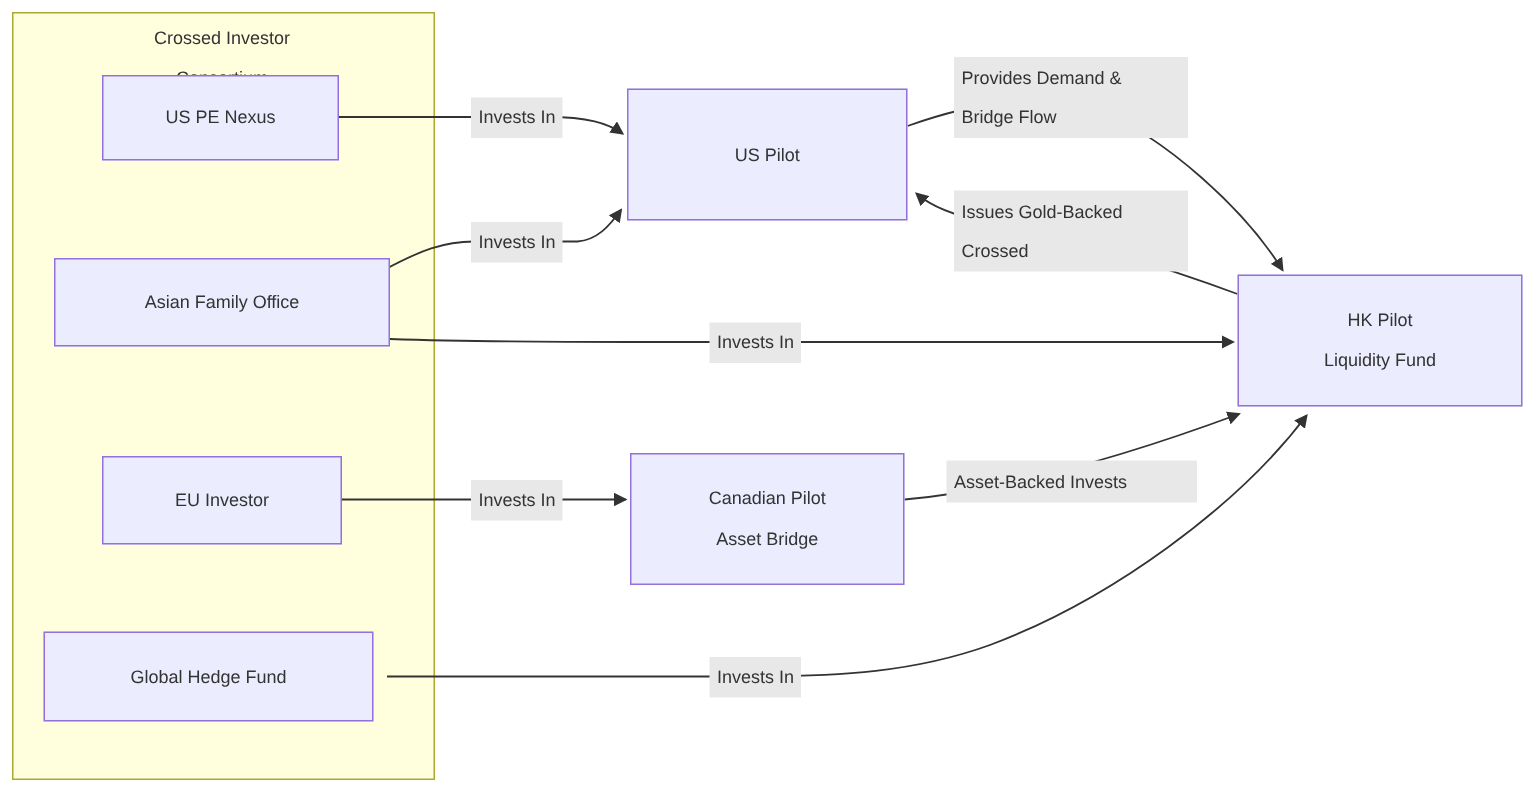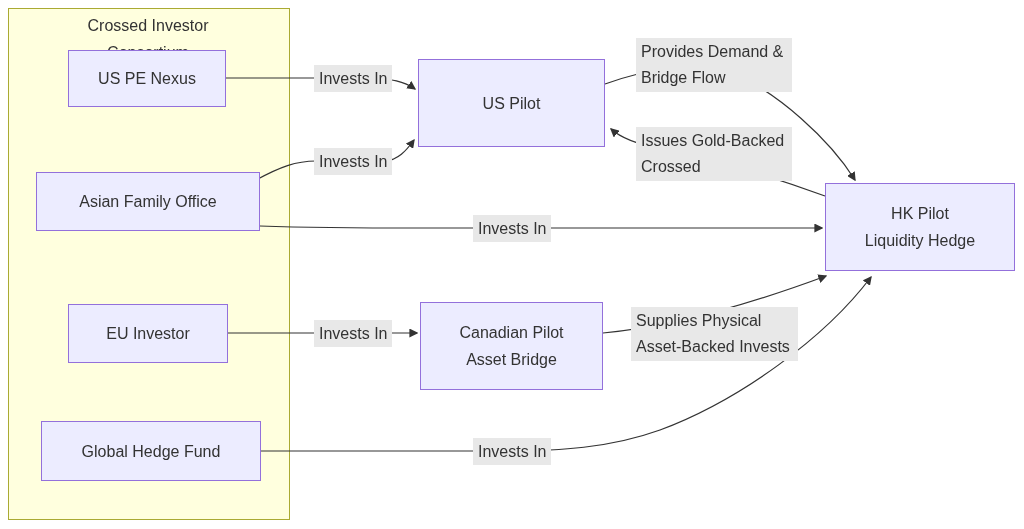--- a/index.html
+++ b/index.html
@@ -6,21 +6,21 @@
     --node-fill:#ECECFF; --node-border:#9370DB;
     --cluster-fill:#FFFFDE; --cluster-border:#AAAA33;
     --edge-label-bg:#E8E8E8; --edge-stroke:#333333;
     --text:#333333; --background:#FFFFFF;
   }
   html,body{margin:0;padding:0;background:var(--background);}
   .stage{
     position:relative; width:1024px; height:529px; overflow:hidden;
     background:var(--background);
     font-family:"Liberation Sans","DejaVu Sans",sans-serif;
-    color:var(--text); font-size:16px;
+    color:var(--text); font-size:12px;
   }
   .cluster{
     position:absolute; left:8px; top:8px; width:280px; height:510px;
     background:var(--cluster-fill); border:1px solid var(--cluster-border);
     z-index:1;
   }
   .cluster-title{
     position:absolute; left:8px; top:12px; width:280px;
     text-align:center; line-height:27px; z-index:2;
   }
@@ -75,36 +75,36 @@
   </div>
 
   <div class="node" style="left:36px;top:172px;width:224px;height:59px">
     <span>Asian Family Office</span>
   </div>
 
   <div class="node" style="left:68px;top:304px;width:160px;height:59px">
     <span>EU Investor</span>
   </div>
 
-  <div class="node" style="left:41px;top:421px;width:220px;height:60px">
+  <div class="node" style="left:29px;top:421px;width:220px;height:60px">
     <span>Global Hedge Fund</span>
   </div>
 
   <div class="node" style="left:418px;top:59px;width:187px;height:88px">
     <span>US Pilot</span>
   </div>
 
   <div class="node" style="left:420px;top:302px;width:183px;height:88px">
     <span>Canadian Pilot</span>
     <span>Asset Bridge</span>
   </div>
 
   <div class="node" style="left:825px;top:183px;width:190px;height:88px">
     <span>HK Pilot</span>
-    <span>Liquidity Hedge</span>
+    <span>Liquidity Fund</span>
   </div>
 
   <div class="edge-label" style="left:314px;top:65px">
     <span>Invests In</span>
   </div>
 
   <div class="edge-label" style="left:314px;top:148px">
     <span>Invests In</span>
   </div>
 
@@ -124,17 +124,16 @@
     <span>Provides Demand &amp;</span>
     <span>Bridge Flow</span>
   </div>
 
   <div class="edge-label two-line" style="left:636px;top:127px;width:146px">
     <span>Issues Gold-Backed</span>
     <span>Crossed</span>
   </div>
 
   <div class="edge-label two-line" style="left:631px;top:307px;width:157px">
-    <span>Supplies Physical</span>
     <span>Asset-Backed Invests</span>
   </div>
 
 </div>
 
 </body></html>

